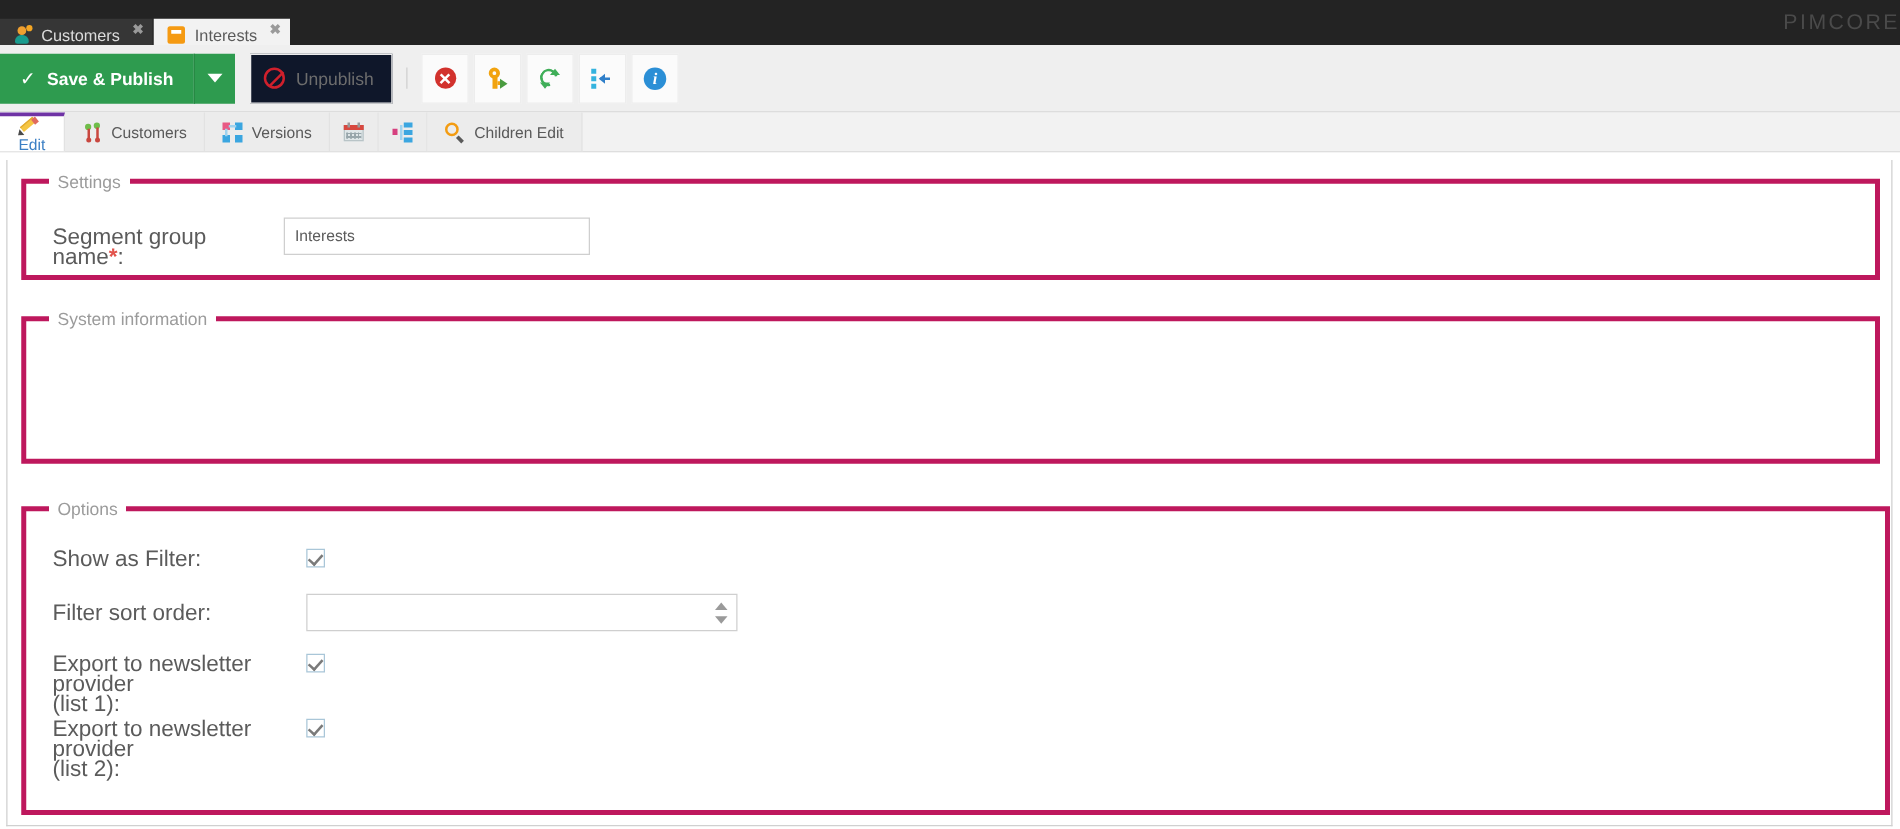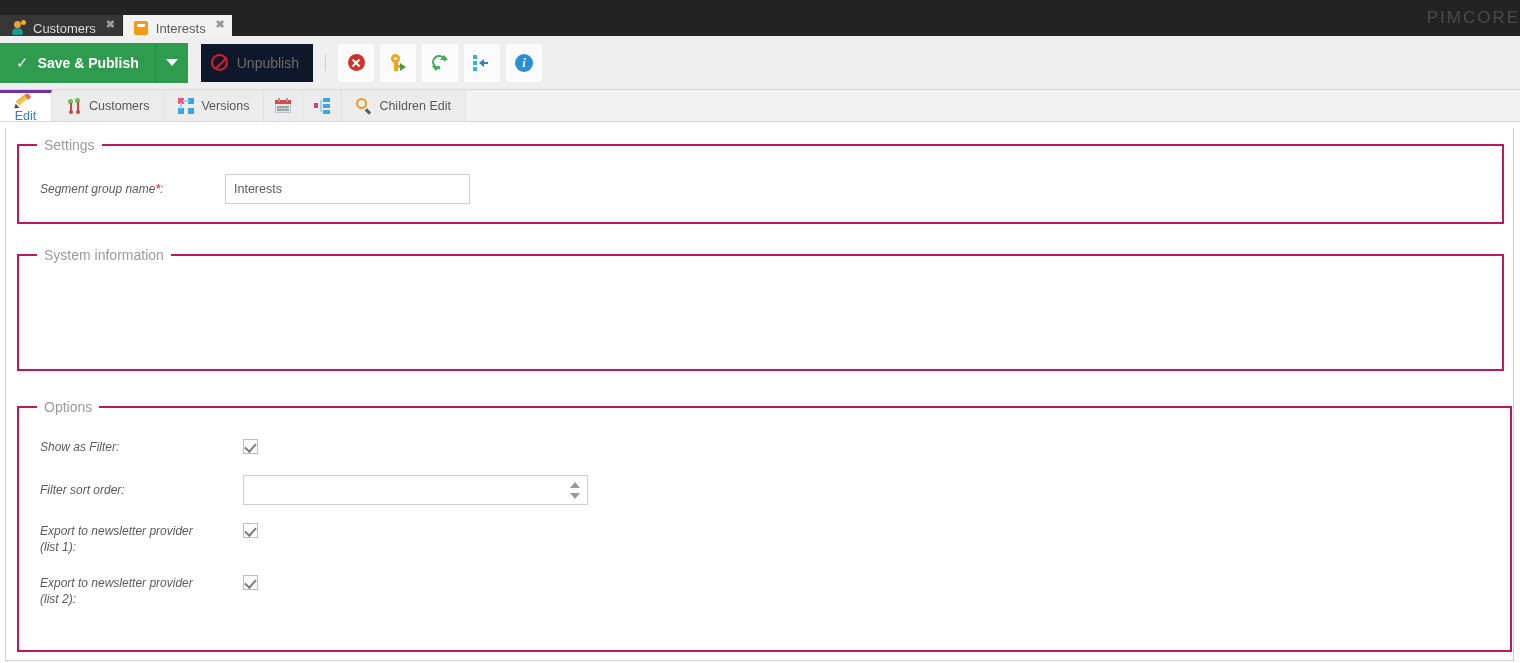--- a/index.html
+++ b/index.html
@@ -410,40 +410,39 @@
     left: 5px; top: 6px;
     width: 1509px;
     border-left: 1px solid #d0d0d0;
     border-right: 1px solid #d0d0d0;
     border-bottom: 1px solid #d0d0d0;
     height: 533px;
     background: #fff;
   }
   fieldset.fs {
     position: absolute;
-    border: 2px solid #be185d;
+    border: 4px solid #be185d;
     border-radius: 0;
     margin: 0;
     padding: 0;
     background: #fff;
   }
   fieldset.fs > legend {
     font-size: 14px;
     color: #9b9b9b;
     padding: 0 7px;
     margin-left: 18px;
   }
   .fs-body { position: relative; }
 
   .row { position: absolute; display: flex; align-items: flex-start; }
   .lbl {
     color: #5b5b5b;
-    font-size: 12px;
+    font-size: 18px;
     line-height: 16px;
-    font-style: italic;
   }
   .lbl .req { color: #e2534c; font-weight: bold; }
   .lbl .l2 { display: block; }
 
   input.txt {
     height: 30px;
     border: 1px solid #cfcfcf;
     background: #fff;
     padding: 0 8px;
     font-family: "Liberation Sans", sans-serif;

